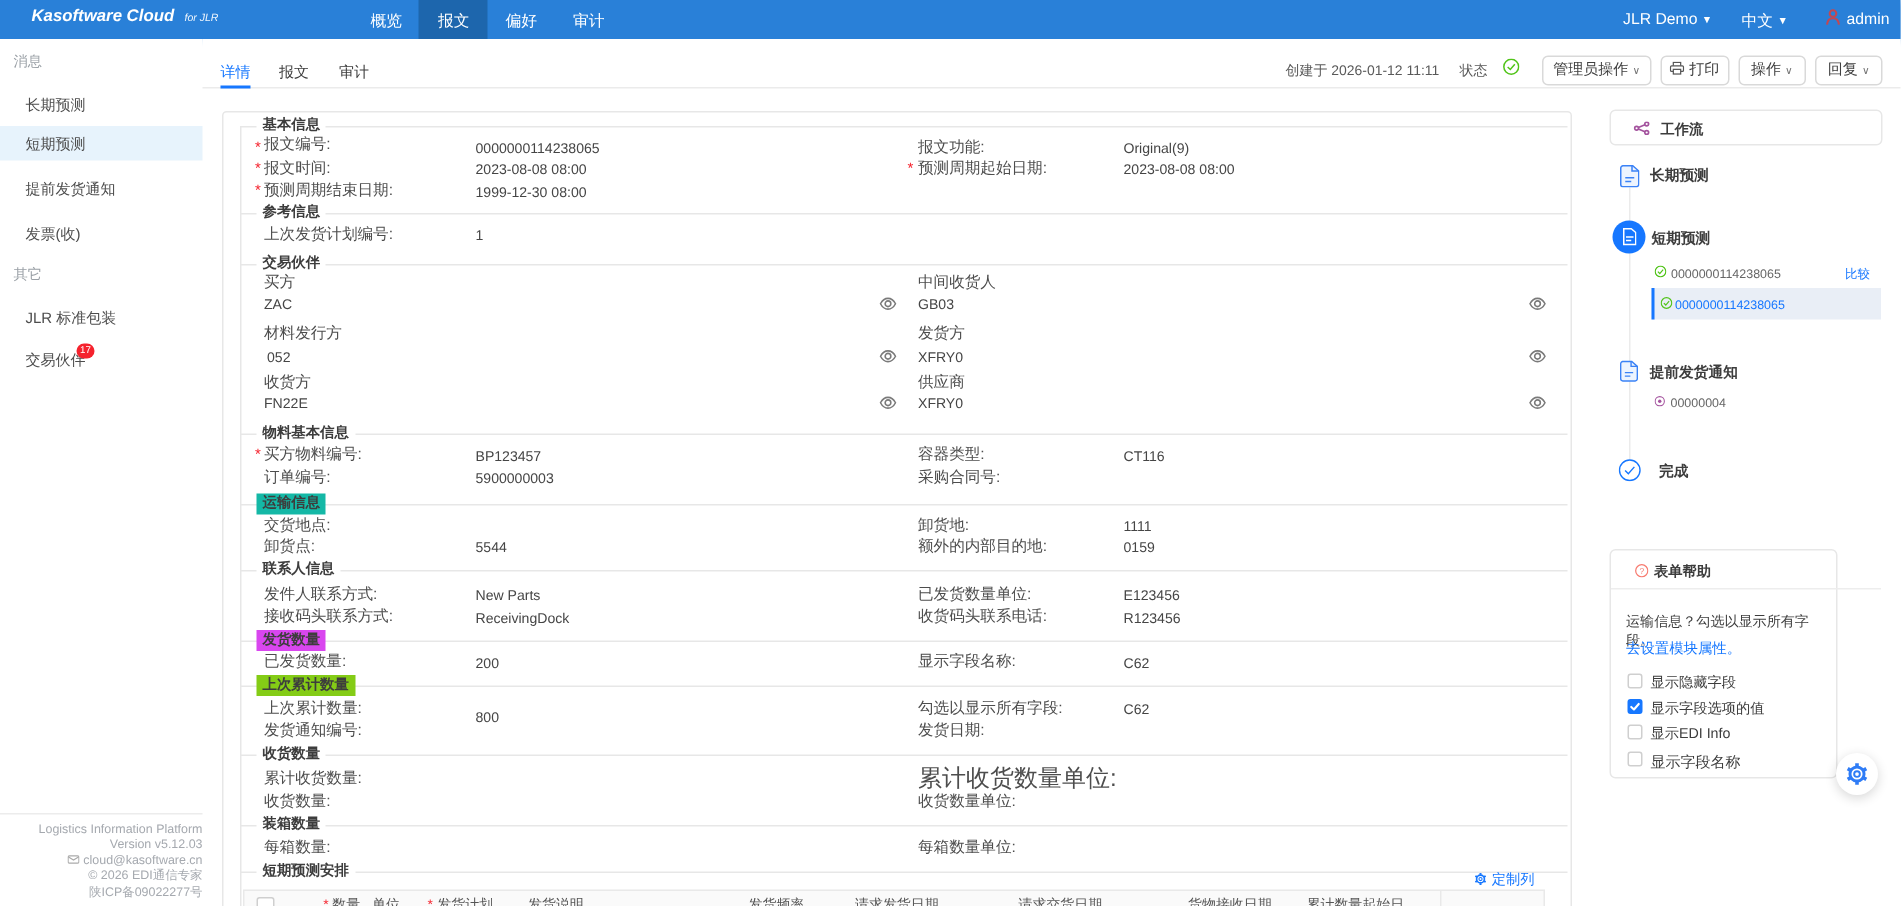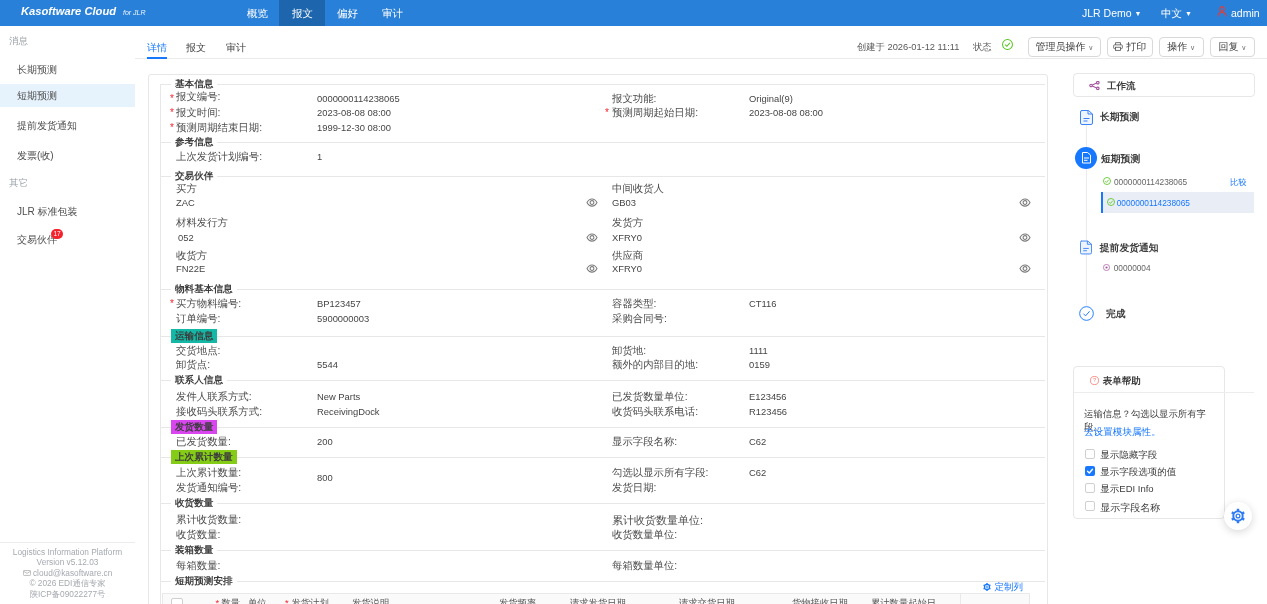--- a/index.html
+++ b/index.html
@@ -31,21 +31,21 @@
   <div class="abs" style="left:9px;top:9px;font-size:9.5px;color:#9aa0a6">消息</div>
   <div class="abs" style="left:17px;top:36.6px;font-size:10px;color:#4d4d4d">长期预测</div>
   <div class="abs" style="left:17px;top:63.3px;font-size:10px;color:#4d4d4d">短期预测</div>
   <div class="abs" style="left:17px;top:93px;font-size:10px;color:#4d4d4d">提前发货通知</div>
   <div class="abs" style="left:17px;top:122.7px;font-size:10px;color:#4d4d4d">发票(收)</div>
   <div class="abs" style="left:9px;top:150.5px;font-size:9.5px;color:#9aa0a6">其它</div>
   <div class="abs" style="left:17px;top:179px;font-size:10px;color:#4d4d4d">JLR 标准包装</div>
   <div class="abs" style="left:17px;top:207.3px;font-size:10px;color:#4d4d4d">交易伙伴</div>
   <div class="abs" style="left:51px;top:203px;width:12px;height:10px;background:#f5222d;border-radius:5px;color:#fff;font-size:6.5px;line-height:10px;text-align:center">17</div>
   <div class="abs" style="left:0;top:515.5px;width:135px;border-top:1px solid #ececec"></div>
-  <div class="abs" style="left:0;top:521px;width:135px;text-align:center;font-size:8.3px;color:#a5a9af;line-height:10.4px">Logistics Information Platform<br>Version v5.12.03<br><svg width="8" height="6" viewBox="0 0 10 7" style="vertical-align:0">
+  <div class="abs" style="left:0;top:521px;width:135px;text-align:right;font-size:8.3px;color:#a5a9af;line-height:10.4px">Logistics Information Platform<br>Version v5.12.03<br><svg width="8" height="6" viewBox="0 0 10 7" style="vertical-align:0">
         <g fill="none" stroke="#ababab">
           <rect x=".5" y=".5" width="9" height="6" rx="1"></rect>
           <path d="M.5 1.2 5 4 9.5 1.2"></path>
         </g>
       </svg> cloud@kasoftware.cn<br>© 2026 EDI通信专家<br>陕ICP备09022277号</div>
 </div>
 
 <div class="abs" style="left:135px;top:26px;width:1132px;height:33px;background:#fff;border-bottom:1px solid #ebebeb">
   <div class="abs" style="left:12px;top:15px;font-size:10px;color:#1677ff">详情</div>
   <div class="abs" style="left:51px;top:15px;font-size:10px;color:#3d3d3d">报文</div>
@@ -138,21 +138,21 @@
     <div style="position:absolute;left:168px;top:360px;height:14px;line-height:14px;font-size:9.4px;color:#454545">200</div>
     <div style="position:absolute;left:463px;top:360px;height:14px;line-height:14px;font-size:10.4px;color:#4d4d4d">显示字段名称:</div>
     <div style="position:absolute;left:600px;top:360px;height:14px;line-height:14px;font-size:9.4px;color:#454545">C62</div>
     <div style="position:absolute;left:27px;top:391px;height:14px;line-height:14px;font-size:10.4px;color:#4d4d4d">上次累计数量:</div>
     <div style="position:absolute;left:168px;top:396px;height:14px;line-height:14px;font-size:9.4px;color:#454545">800</div>
     <div style="position:absolute;left:463px;top:391px;height:14px;line-height:14px;font-size:10.4px;color:#4d4d4d">勾选以显示所有字段:</div>
     <div style="position:absolute;left:600px;top:391px;height:14px;line-height:14px;font-size:9.4px;color:#454545">C62</div>
     <div style="position:absolute;left:27px;top:406px;height:14px;line-height:14px;font-size:10.4px;color:#4d4d4d">发货通知编号:</div>
     <div style="position:absolute;left:463px;top:406px;height:14px;line-height:14px;font-size:10.4px;color:#4d4d4d">发货日期:</div>
     <div style="position:absolute;left:27px;top:438px;height:14px;line-height:14px;font-size:10.4px;color:#4d4d4d">累计收货数量:</div>
-    <div style="position:absolute;left:463px;top:438px;height:14px;line-height:14px;font-size:11px;color:#4d4d4d">累计收货数量单位:</div>
+    <div style="position:absolute;left:463px;top:438px;height:14px;line-height:14px;font-size:16px;color:#4d4d4d">累计收货数量单位:</div>
     <div style="position:absolute;left:27px;top:452.5px;height:14px;line-height:14px;font-size:10.4px;color:#4d4d4d">收货数量:</div>
     <div style="position:absolute;left:463px;top:452.5px;height:14px;line-height:14px;font-size:10.4px;color:#4d4d4d">收货数量单位:</div>
     <div style="position:absolute;left:27px;top:483.5px;height:14px;line-height:14px;font-size:10.4px;color:#4d4d4d">每箱数量:</div>
     <div style="position:absolute;left:463px;top:483.5px;height:14px;line-height:14px;font-size:10.4px;color:#4d4d4d">每箱数量单位:</div>
     <div style="position:absolute;left:27px;top:107px;height:14px;line-height:14px;font-size:10.4px;color:#4d4d4d">买方</div>
     <div style="position:absolute;left:27px;top:120.6px;height:14px;line-height:14px;font-size:9.4px;color:#454545">ZAC</div>
     <div style="position:absolute;left:437px;top:122.6px;width:12px;height:9px">
       <svg class="eye" style="display:block" width="12" height="9" viewBox="0 0 12 9">
         <g fill="none" stroke="#7a7a7a" stroke-width="1.05">
           <path d="M1 4.5C2.2 2.2 4 .9 6 .9s3.8 1.3 5 3.6C9.8 6.8 8 8.1 6 8.1S2.2 6.8 1 4.5z"></path>

